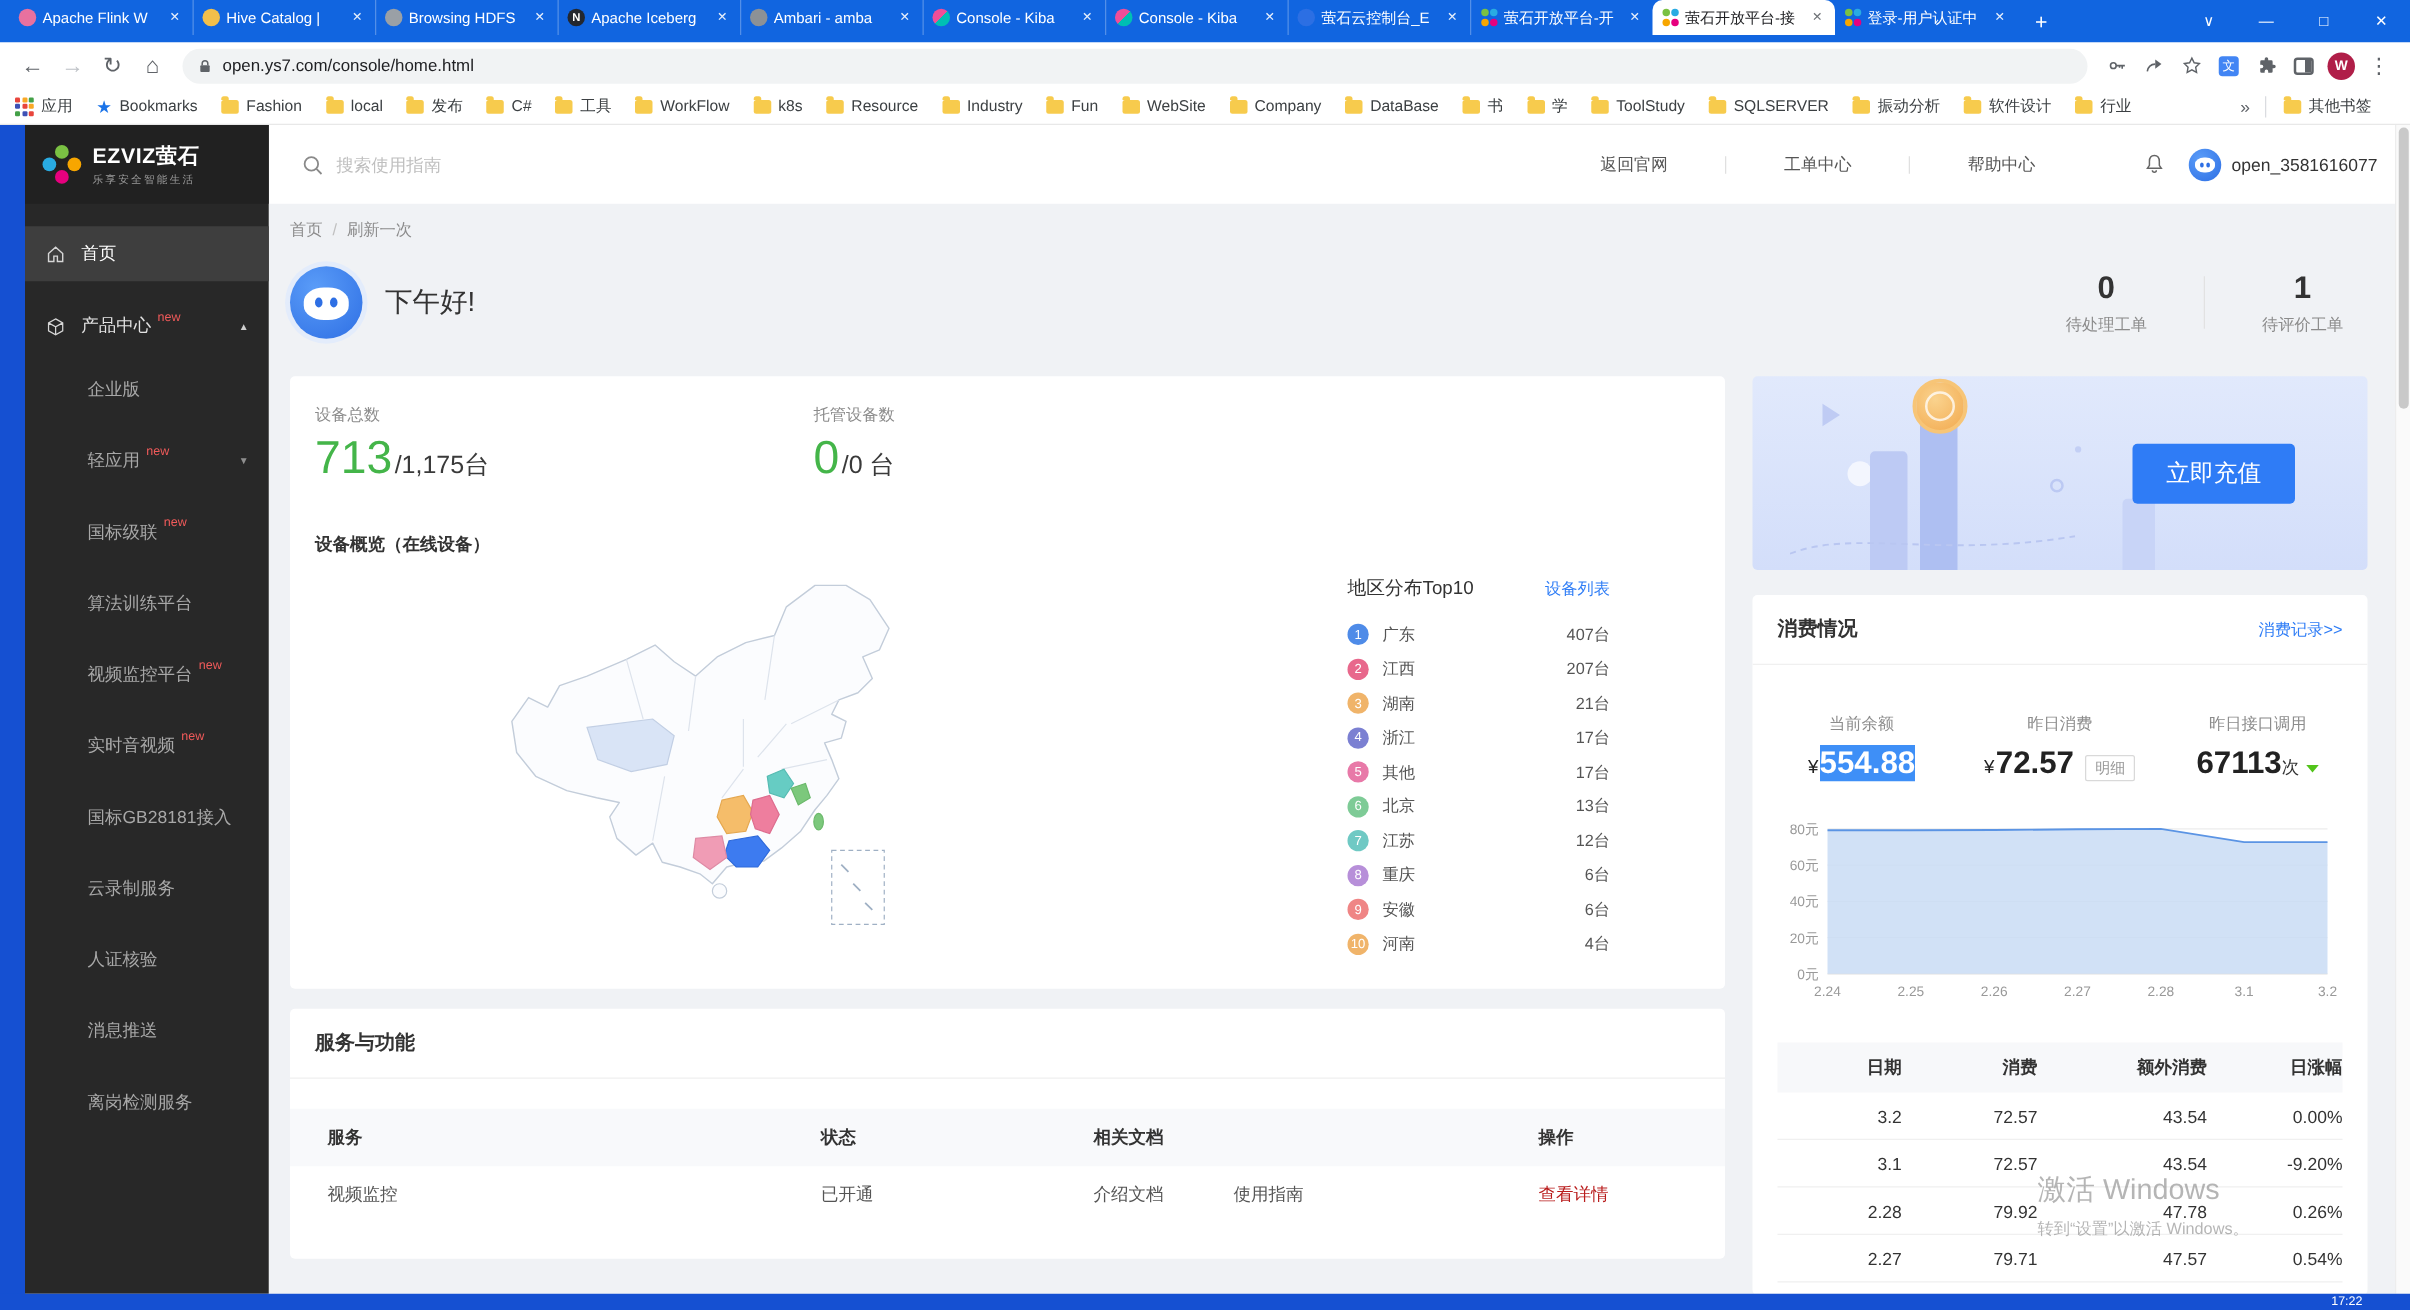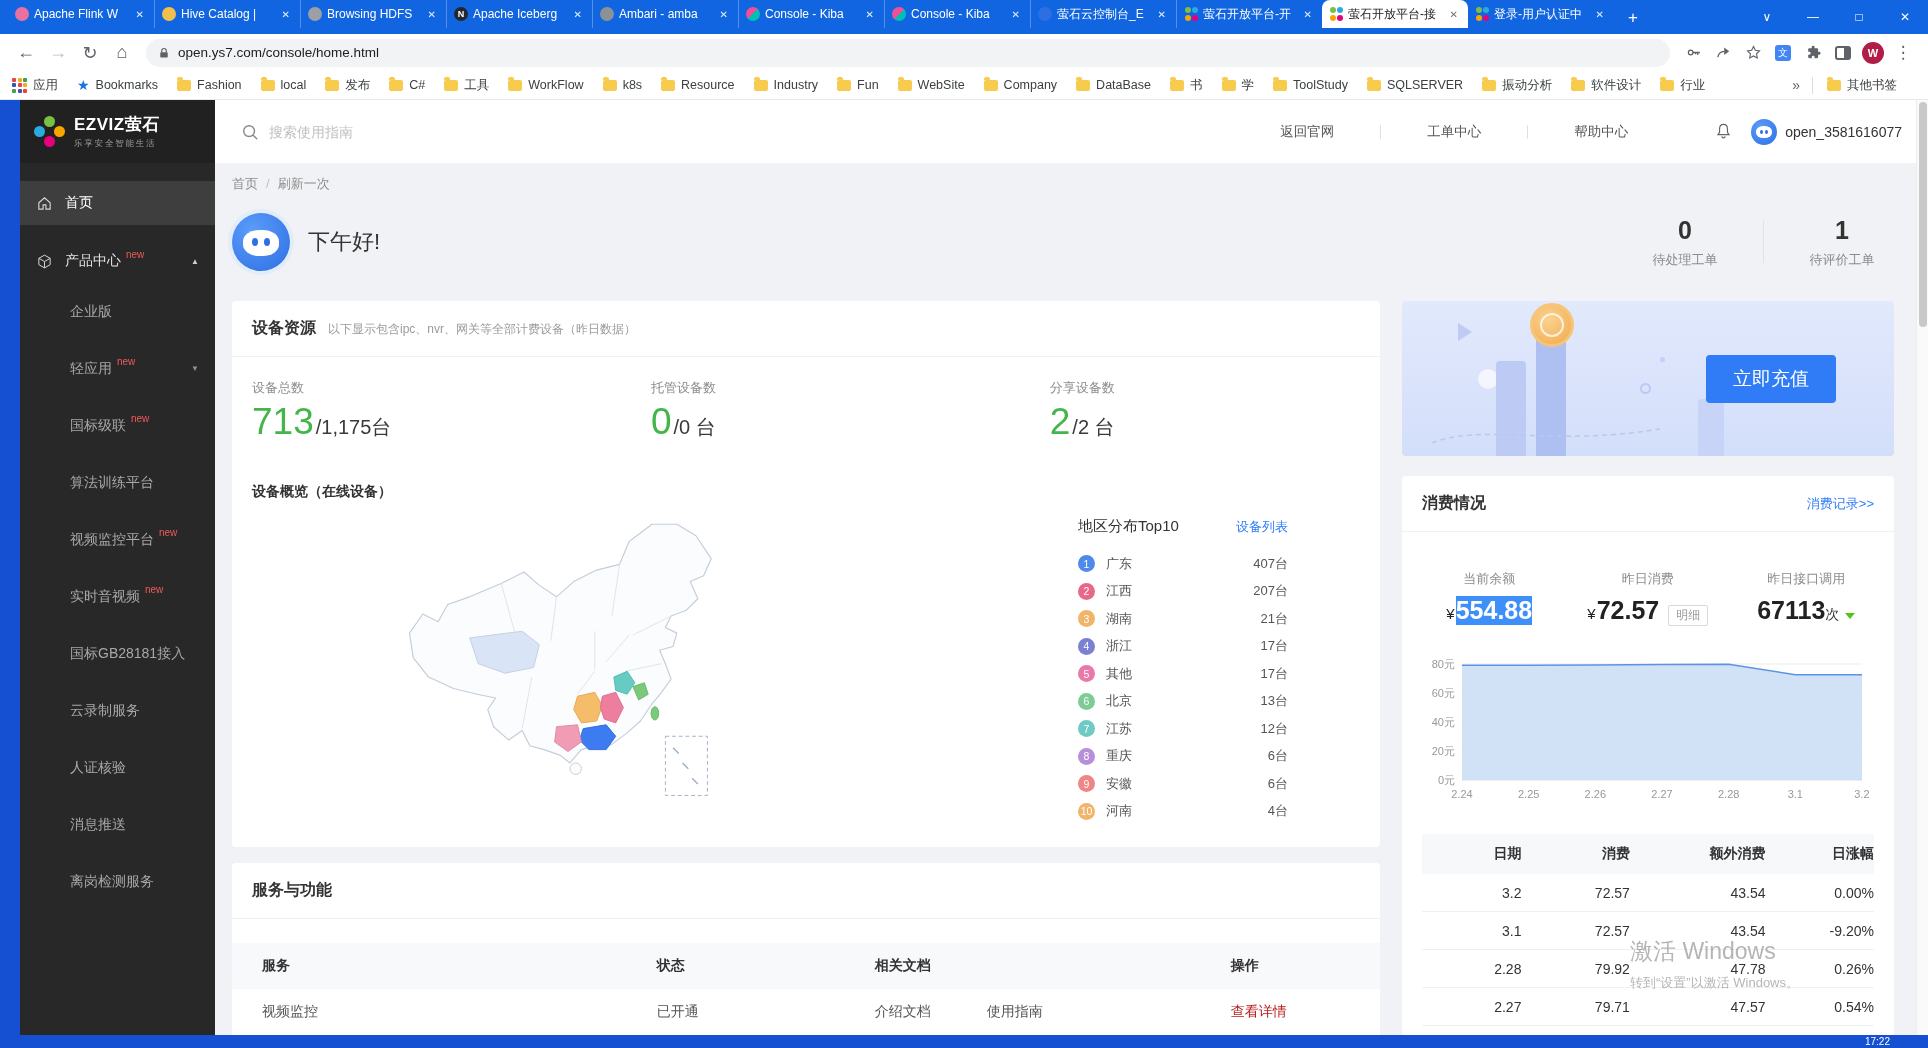--- a/index.html
+++ b/index.html
@@ -542,36 +542,28 @@
             <div class="num">1</div>
             <div class="olbl">待评价工单</div>
           </div>
         </div>
       </div>
 
       <div class="grid">
         <div class="col-left">
 
           <div class="card">
-            <div class="card-hd">
-              <span class="card-title">设备资源</span>
-              <span class="card-note">以下显示包含ipc、nvr、网关等全部计费设备（昨日数据）</span>
-            </div>
             <div class="stats-row">
               <div class="stat">
                 <div class="slbl">设备总数</div>
                 <div class="sval"><span class="big">713</span><span class="suf">/1,175台</span></div>
               </div>
               <div class="stat">
                 <div class="slbl">托管设备数</div>
                 <div class="sval"><span class="big">0</span><span class="suf">/0 台</span></div>
-              </div>
-              <div class="stat">
-                <div class="slbl">分享设备数</div>
-                <div class="sval"><span class="big">2</span><span class="suf">/2 台</span></div>
               </div>
             </div>
             <div class="overview-title">设备概览（在线设备）</div>
             <div class="overview-row">
               <div class="map-wrap">
                 <svg viewBox="0 0 440 310" width="482" height="296">
                   <path d="M95,92 L128,78 L152,66 L168,80 L186,92 L204,76 L228,64 L252,58 L262,34 L286,16 L312,16 L332,28 L348,52 L340,70 L326,76 L334,94 L322,106 L306,112 L300,124 L312,130 L308,144 L294,148 L300,162 L306,178 L296,192 L286,204 L274,222 L258,236 L243,247 L228,248 L212,252 L200,266 L190,258 L173,252 L158,248 L150,232 L136,242 L120,228 L114,210 L122,198 L103,194 L78,188 L52,176 L36,156 L32,130 L46,110 L62,118 L72,100 Z" fill="#fbfcfe" stroke="#c3cdda" stroke-width="1.2" stroke-linejoin="round"></path>
                   <g fill="none" stroke="#dde3ec" stroke-width="1">
                     <path d="M128,78 L142,128 M186,92 L180,138 M252,58 L244,112 M306,112 L266,132 M262,132 L238,160 M296,162 L258,170 M226,170 L208,194 M160,176 L150,230 M226,128 L226,168"></path>
                   </g>

